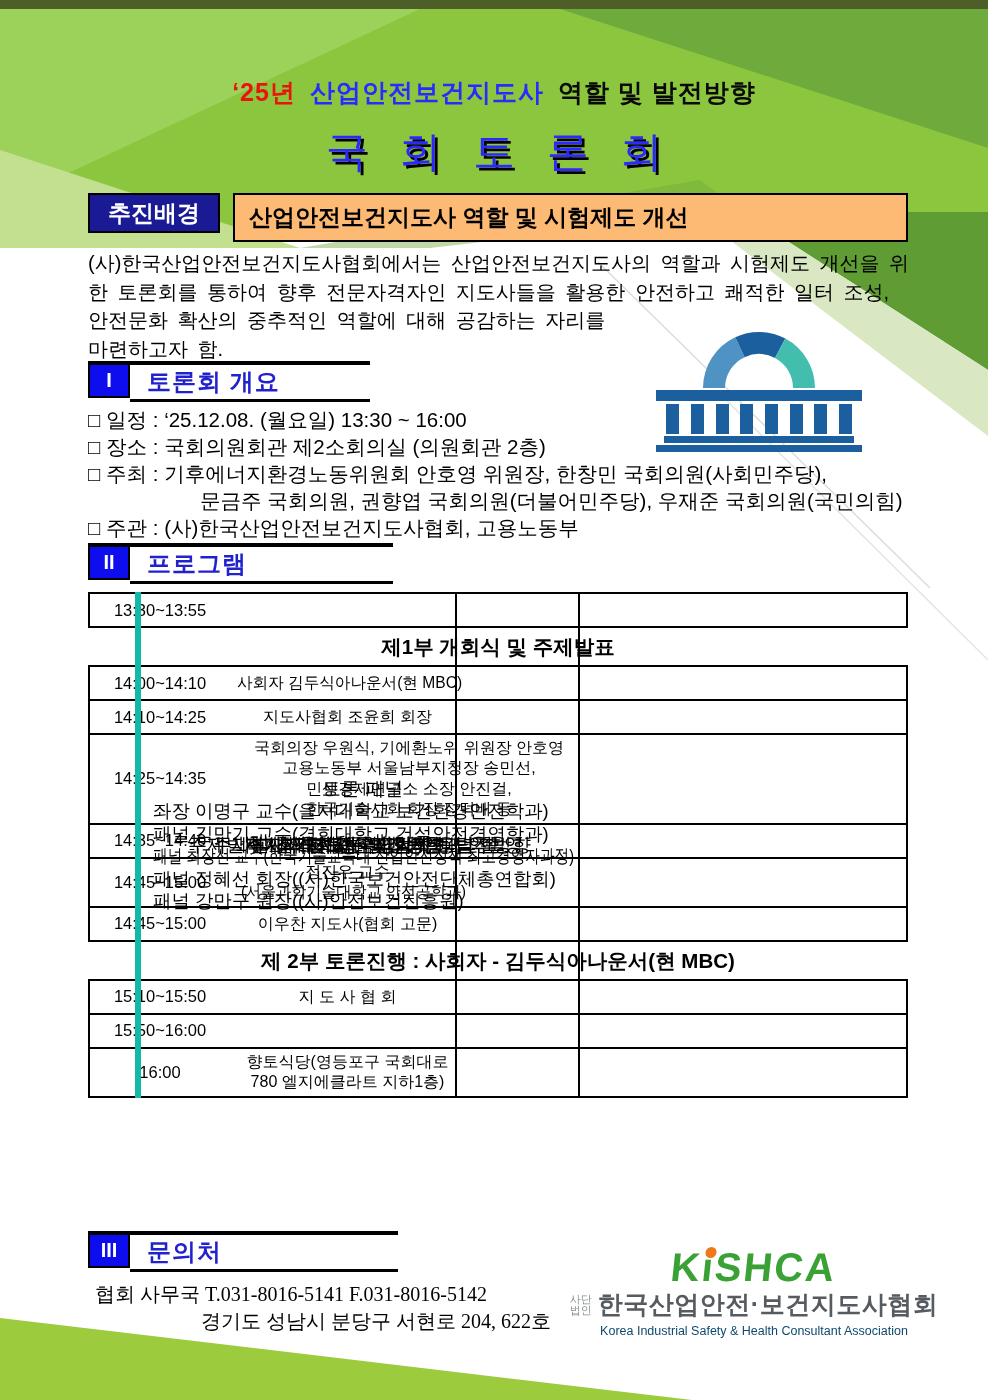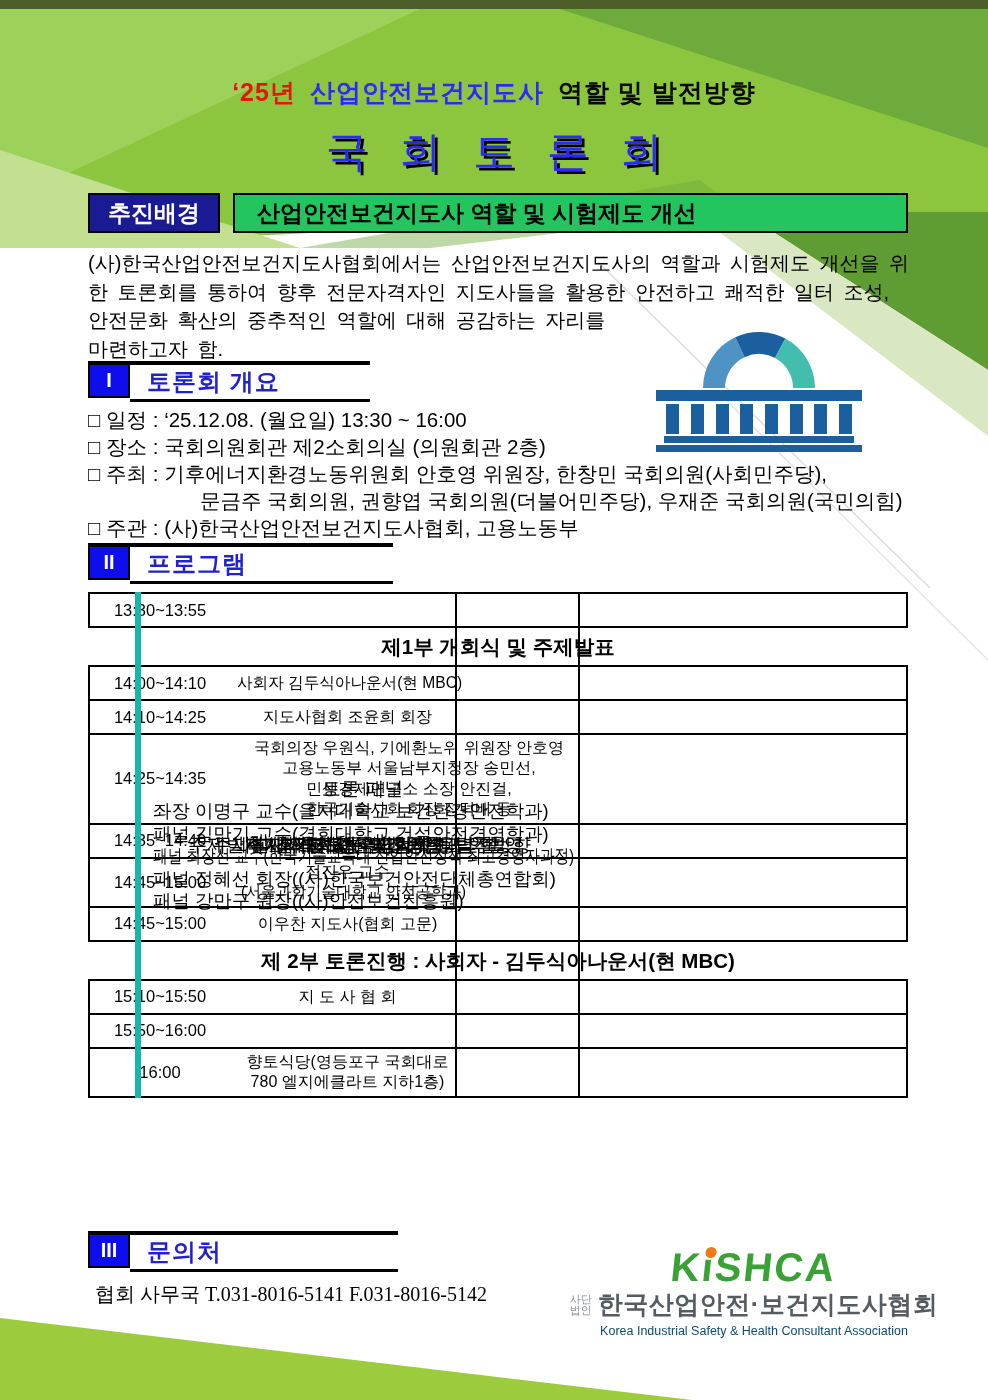--- a/index.html
+++ b/index.html
@@ -17,22 +17,22 @@
   .title2{position:absolute;top:124px;left:0;width:100%;text-align:center;
           font-size:42px;font-weight:normal;color:var(--title-blue);
           letter-spacing:10px;padding-left:10px;box-sizing:border-box;
           text-shadow:3px 3px 0 #000;}
 
   
   .badge-row{position:absolute;top:193px;left:88px;width:820px;display:flex;gap:13px;}
   .badge{width:132px;height:40px;background:var(--navy);border:2px solid #000;color:#fff;
          font-size:23px;font-weight:bold;display:flex;align-items:center;justify-content:center;
          box-sizing:border-box;flex:none;}
-  .badge-box{flex:1;height:40px;background:#22c55e;border:2px solid #000;font-size:23px;font-weight:bold;
-         display:flex;align-items:center;padding-left:22px;color:#000;box-sizing:border-box;overflow:hidden;}
+  .badge-box{flex:1;height:49px;background:#fdba74;border:2px solid #000;font-size:23px;font-weight:bold;
+         display:flex;align-items:center;padding-left:14px;color:#000;box-sizing:border-box;overflow:hidden;}
   .intro{position:absolute;top:249px;left:88px;width:828px;font-size:20px;line-height:1.43;
          color:#000;white-space:pre-line;word-spacing:4px;}
 
   
   .sec{position:absolute;left:88px;}
   .sec .topline{height:4px;background:#000;}
   .sec .srow{display:flex;align-items:stretch;}
   .sec .num{width:42px;height:33px;background:var(--section-blue);border:2px solid #000;border-top:none;
             color:#fff;font-weight:bold;font-size:20px;display:flex;align-items:center;justify-content:center;
             box-sizing:border-box;flex:none;}
@@ -294,20 +294,21 @@
       <div class="topline"></div>
       <div class="srow">
         <div class="num">III</div>
         <div class="label">문의처</div>
       </div>
       <div class="underline"></div>
     </div>
 
     <div class="contact">
       <div class="l1">협회 사무국 T.031-8016-5141 F.031-8016-5142</div>
+      <div class="l2">경기도 성남시 분당구 서현로 204, 622호</div>
     </div>
 
     <div class="logo">
       <div class="logo-acronym">
         <span>KiSHCA</span>
         <span class="logo-dot"></span>
       </div>
       <div class="logo-row">
         <div class="logo-type">사단
 법인</div>

